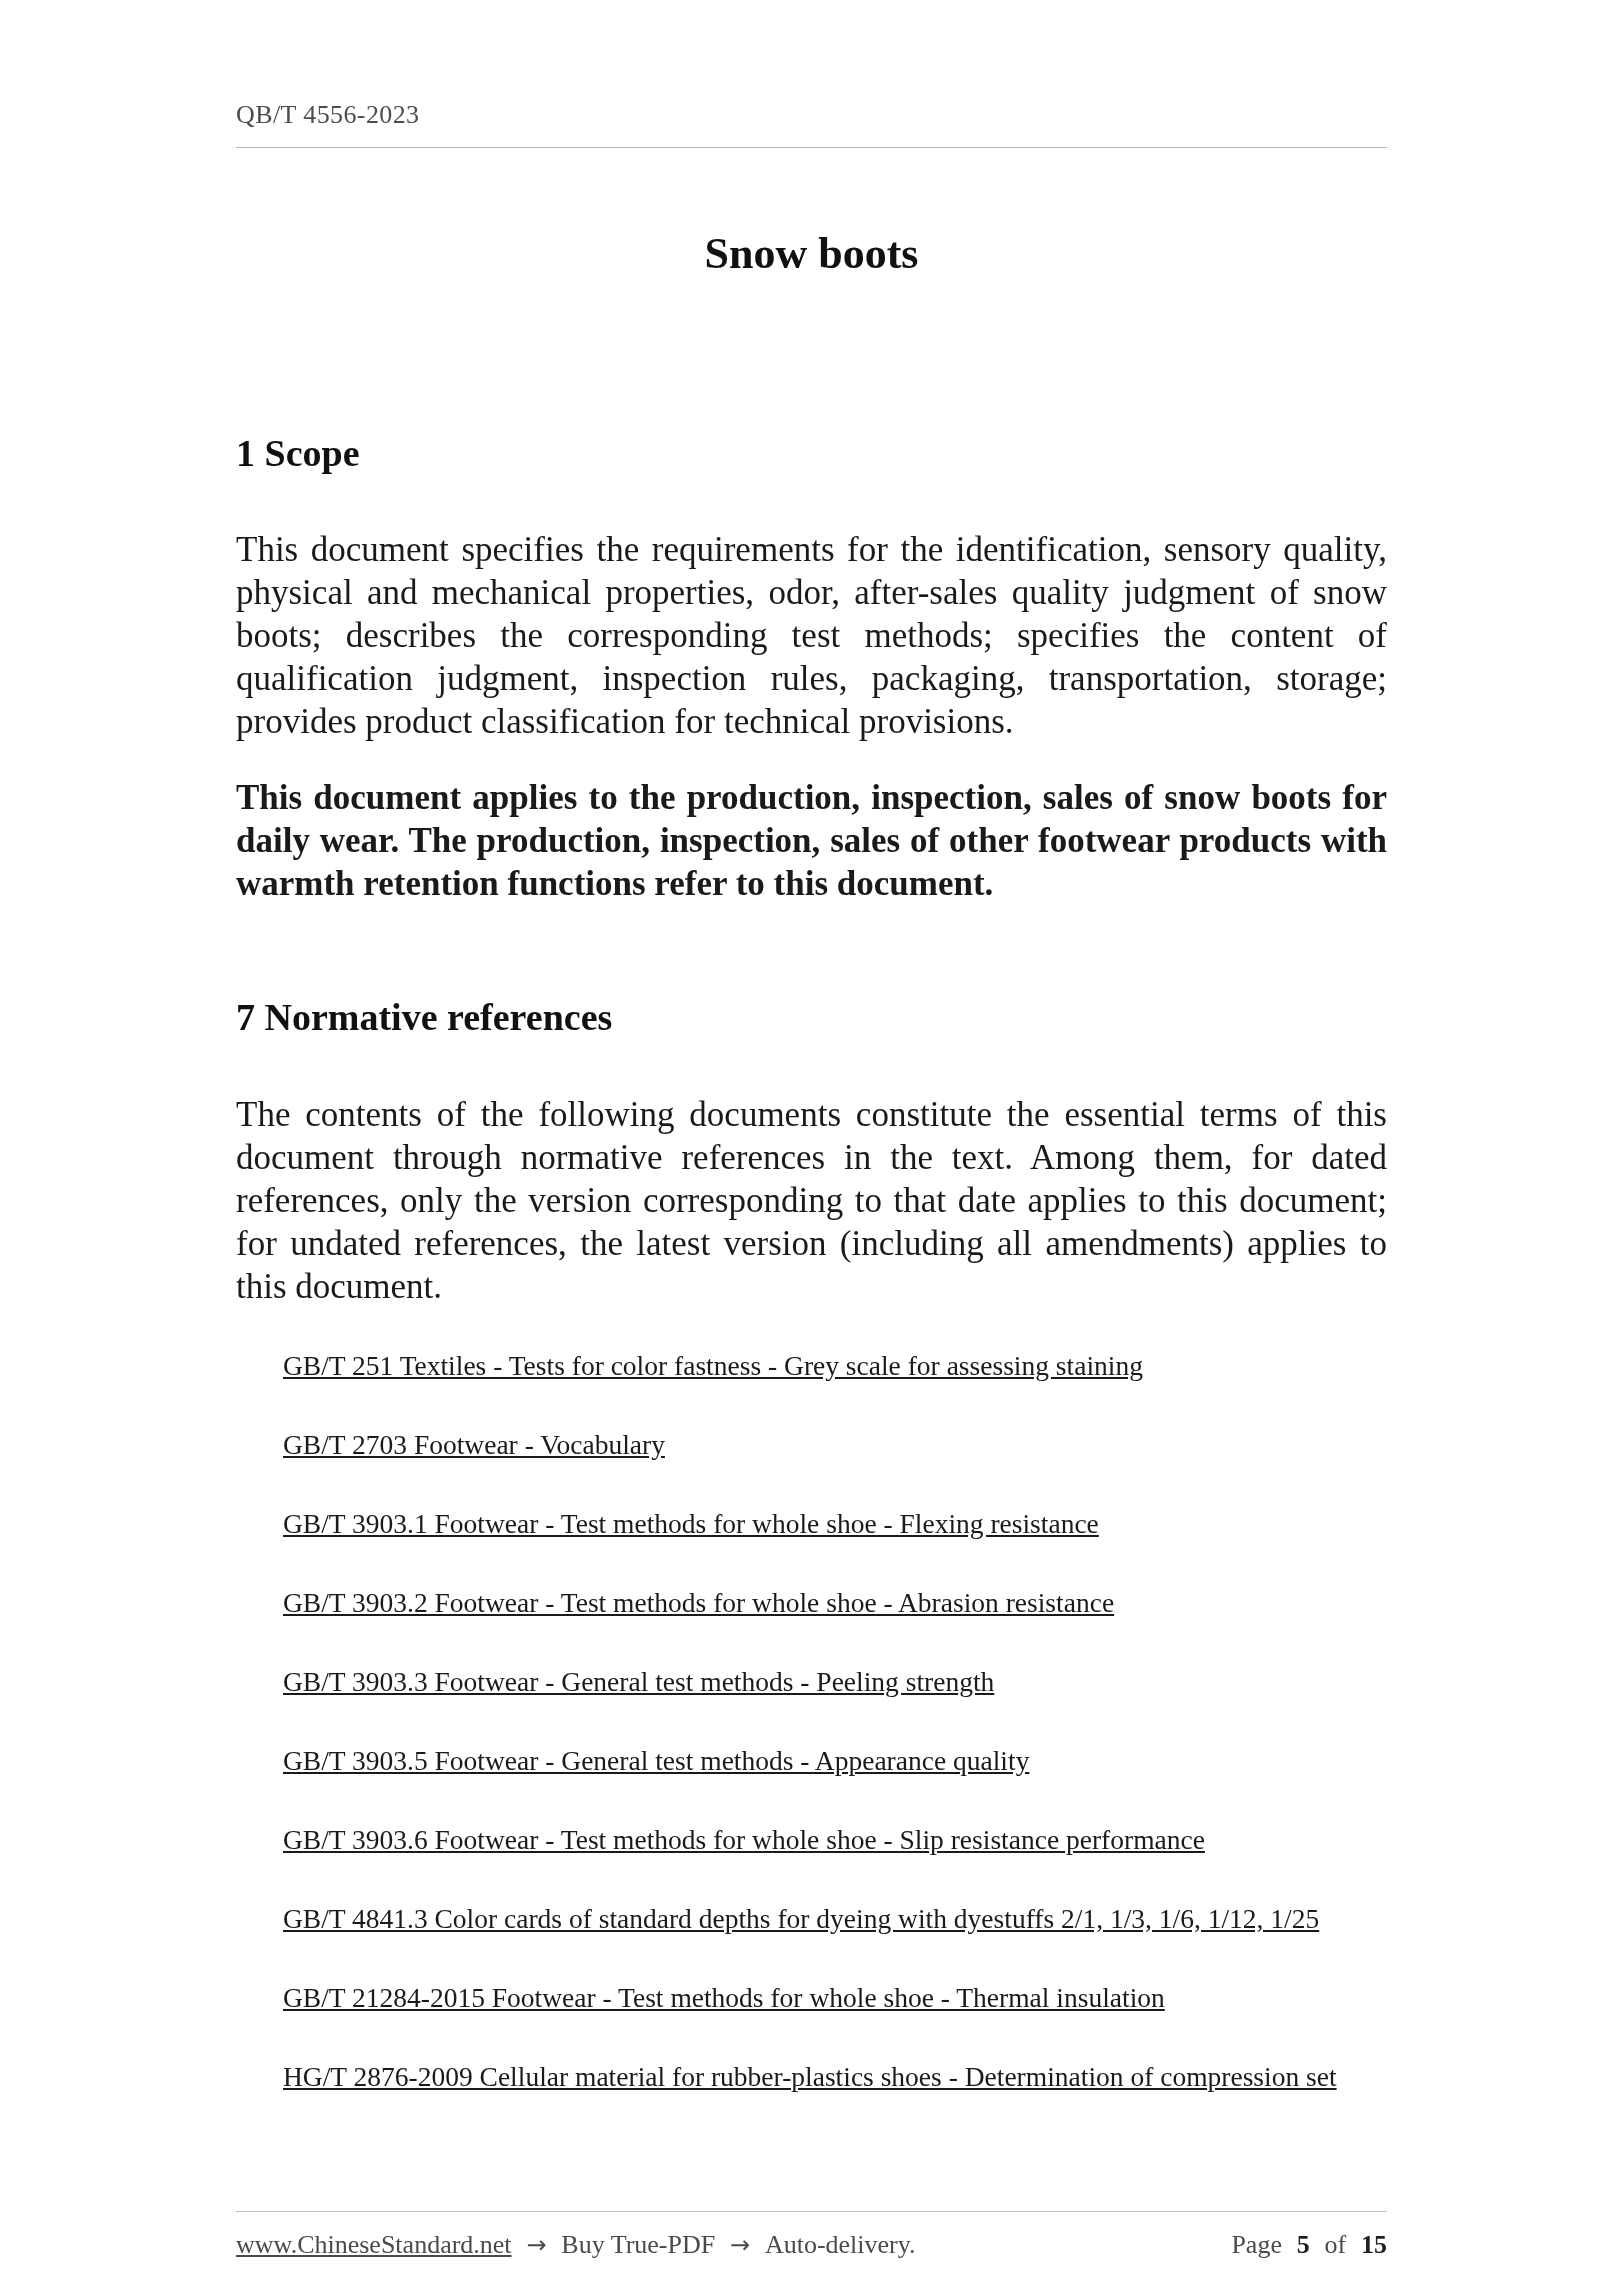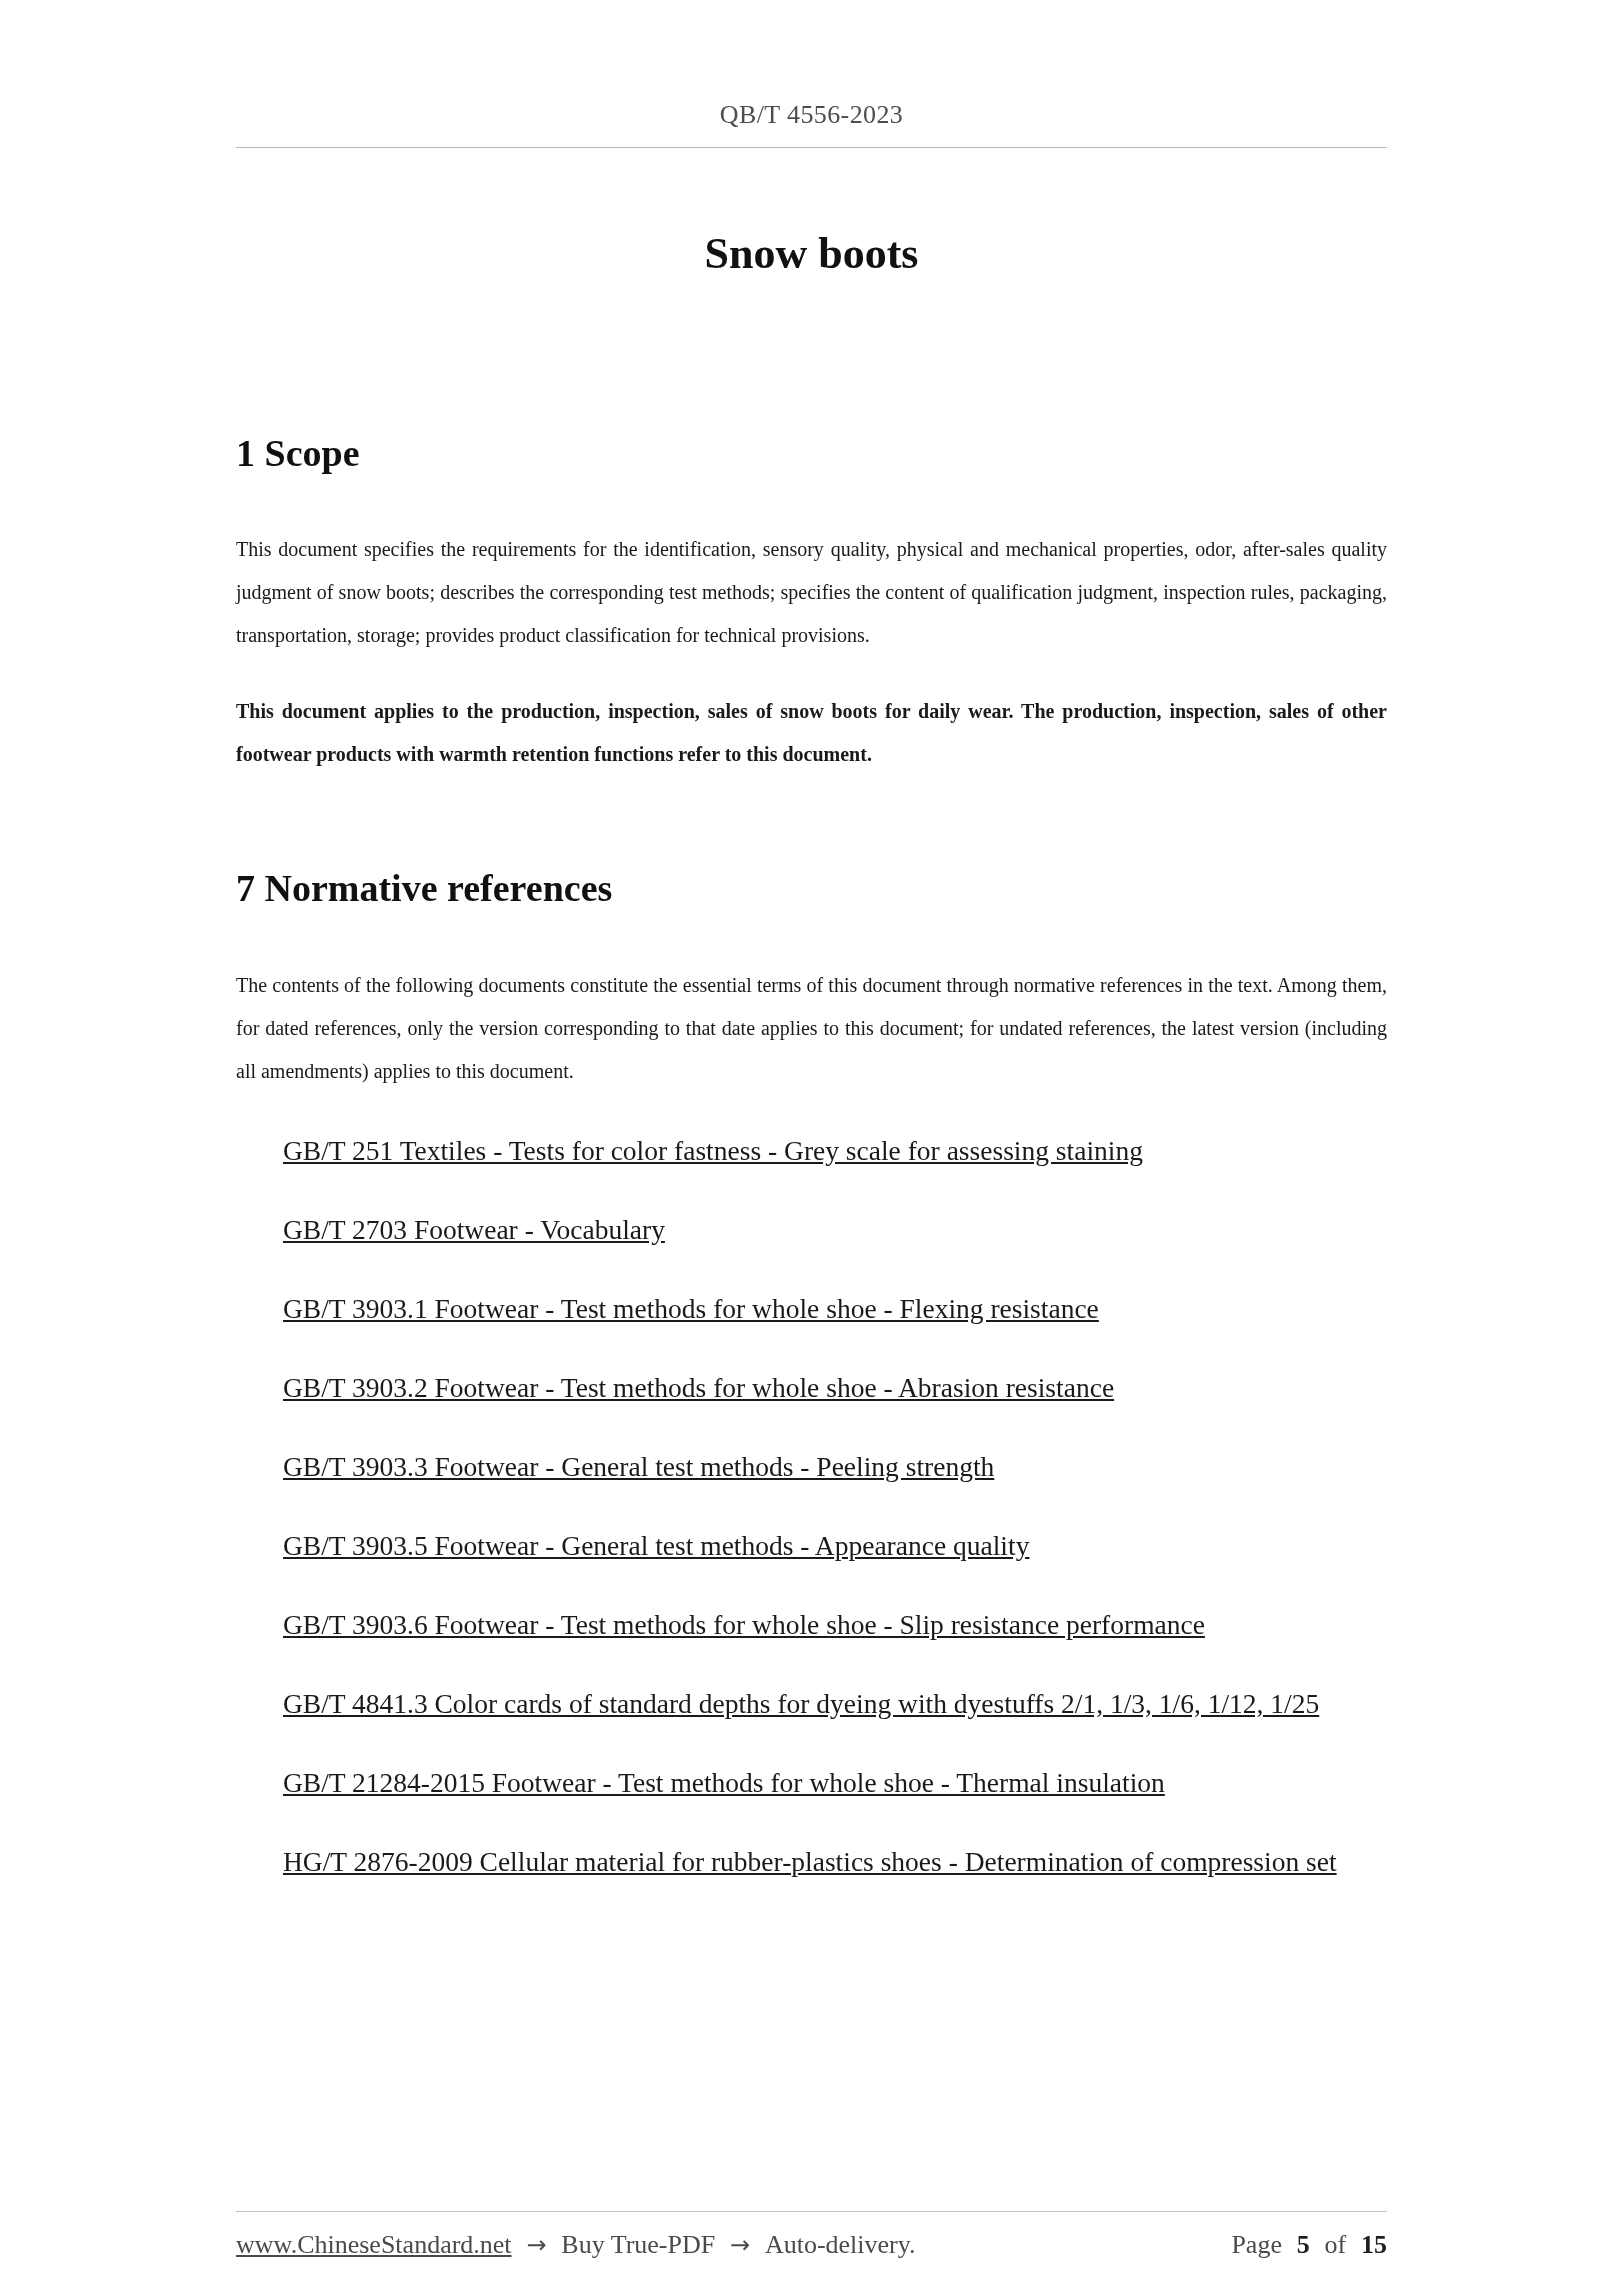--- a/index.html
+++ b/index.html
@@ -14,21 +14,21 @@
     font-family: "Liberation Serif", "DejaVu Serif", serif;
     color: #1a1a1a;
   }
   .page {
     position: absolute;
     inset: 0;
     padding: 100px 236px 0 236px;
     box-sizing: border-box;
   }
   .doc-number {
-    text-align: center;
+    text-align: left;
     font-size: 26px;
     color: #4d4d4d;
     letter-spacing: 0.4px;
   }
   .rule {
     border: none;
     border-top: 1.7px solid #b5b5b5;
     margin: 16.7px 0 0 0;
     height: 0;
   }
@@ -42,21 +42,21 @@
   .section-heading {
     font-size: 38px;
     font-weight: bold;
     color: #111111;
     margin: 0;
     line-height: 1.2;
   }
   .sh-scope { margin-top: 152px; }
   .sh-norm  { margin-top: 90px; }
   .body-text {
-    font-size: 20px;
+    font-size: 35px;
     line-height: 43px;
     text-align: justify;
     text-justify: inter-word;
     margin: 52px 0 31px 0;
     color: #1a1a1a;
   }
   .body-text + .body-text { margin-top: 33px; font-weight: bold; }
   .reference-item {
     font-size: 27.5px;
     line-height: 43px;

